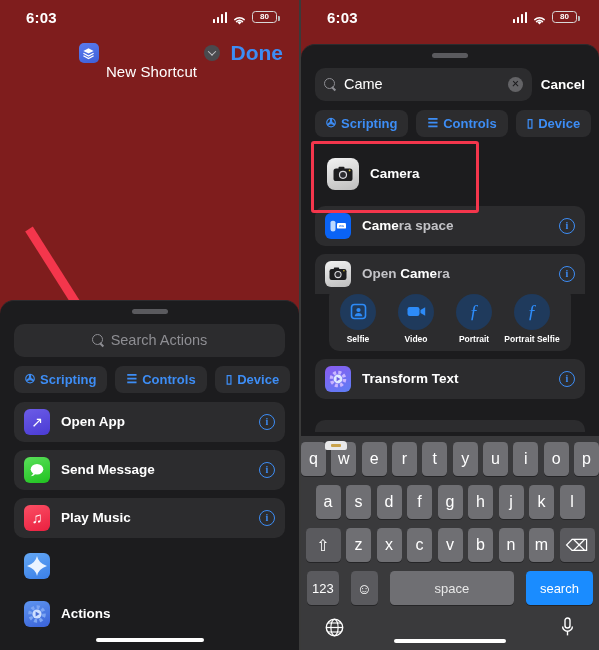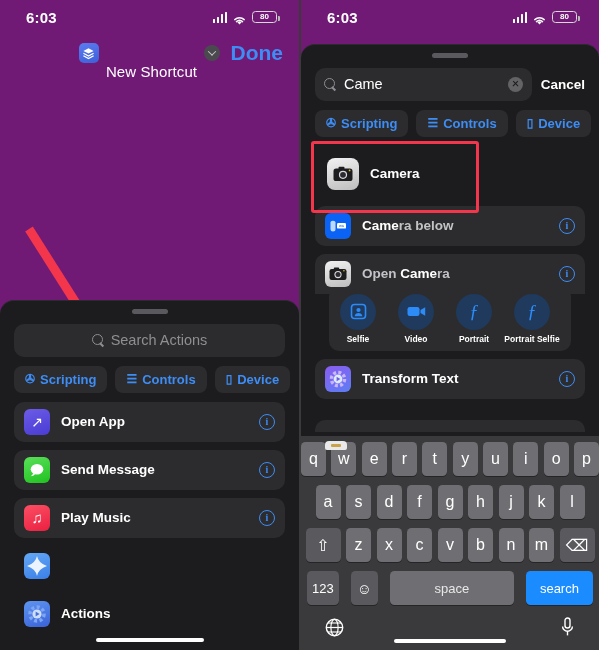--- a/index.html
+++ b/index.html
@@ -4,21 +4,21 @@
 <style>
   * { box-sizing: border-box; margin: 0; padding: 0; }
   html, body {
     width: 599px; height: 650px;
     background: #000;
     font-family: "Liberation Sans", sans-serif;
     overflow: hidden;
   }
   .stage { position: relative; width: 599px; height: 650px; display: flex; background:#000; }
 
-  .panel { position: relative; width: 299px; height: 650px; background: #701a75; overflow: hidden; }
+  .panel { position: relative; width: 299px; height: 650px; background: #7f1d1d; overflow: hidden; }
   .panel.right { width: 300px; border-left: 2px solid #3a3a3a; }
 
   
   .statusbar {
     position: absolute; top: 0; left: 0; right: 0; height: 34px;
     display: flex; align-items: center; justify-content: space-between;
     padding: 0 22px 0 26px; color: #fff;
   }
   .sb-time { font-size: 15px; font-weight: bold; letter-spacing: .2px; }
   .sb-right { display: flex; align-items: center; gap: 5px; }
@@ -387,21 +387,21 @@
         </div>
 
         <div class="row">
           <div class="row-ico ic-cammode">
             <svg width="20" height="14" viewBox="0 0 20 14">
                 <path d="M2.5 3 a3 3 0 0 1 5 0 v7 a2.5 2.5 0 0 1 -5 0 z" fill="#bcd9ff"></path>
                 <rect x="9" y="4" width="9" height="5.6" rx="1.2" fill="#fff"></rect>
                 <text x="13.5" y="8.4" font-size="4" fill="#0a63f5" text-anchor="middle" font-family="Liberation Sans">wa</text>
               </svg>
           </div>
-          <div class="row-label"><span>Came</span><span class="dim">ra below</span></div>
+          <div class="row-label"><span>Came</span><span class="dim">ra space</span></div>
           <div class="info">i</div>
         </div>
 
         <div class="row" style="margin-bottom:0;border-radius:10px 10px 0 0;">
           <div class="row-ico ic-camera">
             <svg width="18" height="14" viewBox="0 0 18 14">
                 <rect x="0.5" y="2" width="17" height="11" rx="2.2" fill="#1d1d1f"></rect>
                 <rect x="4.8" y="0.6" width="5.4" height="2.2" rx="0.9" fill="#1d1d1f"></rect>
                 <circle cx="9" cy="7.6" r="3.6" fill="#d9d9dd"></circle>
                 <circle cx="9" cy="7.6" r="2.5" fill="#2b2b2f"></circle>

